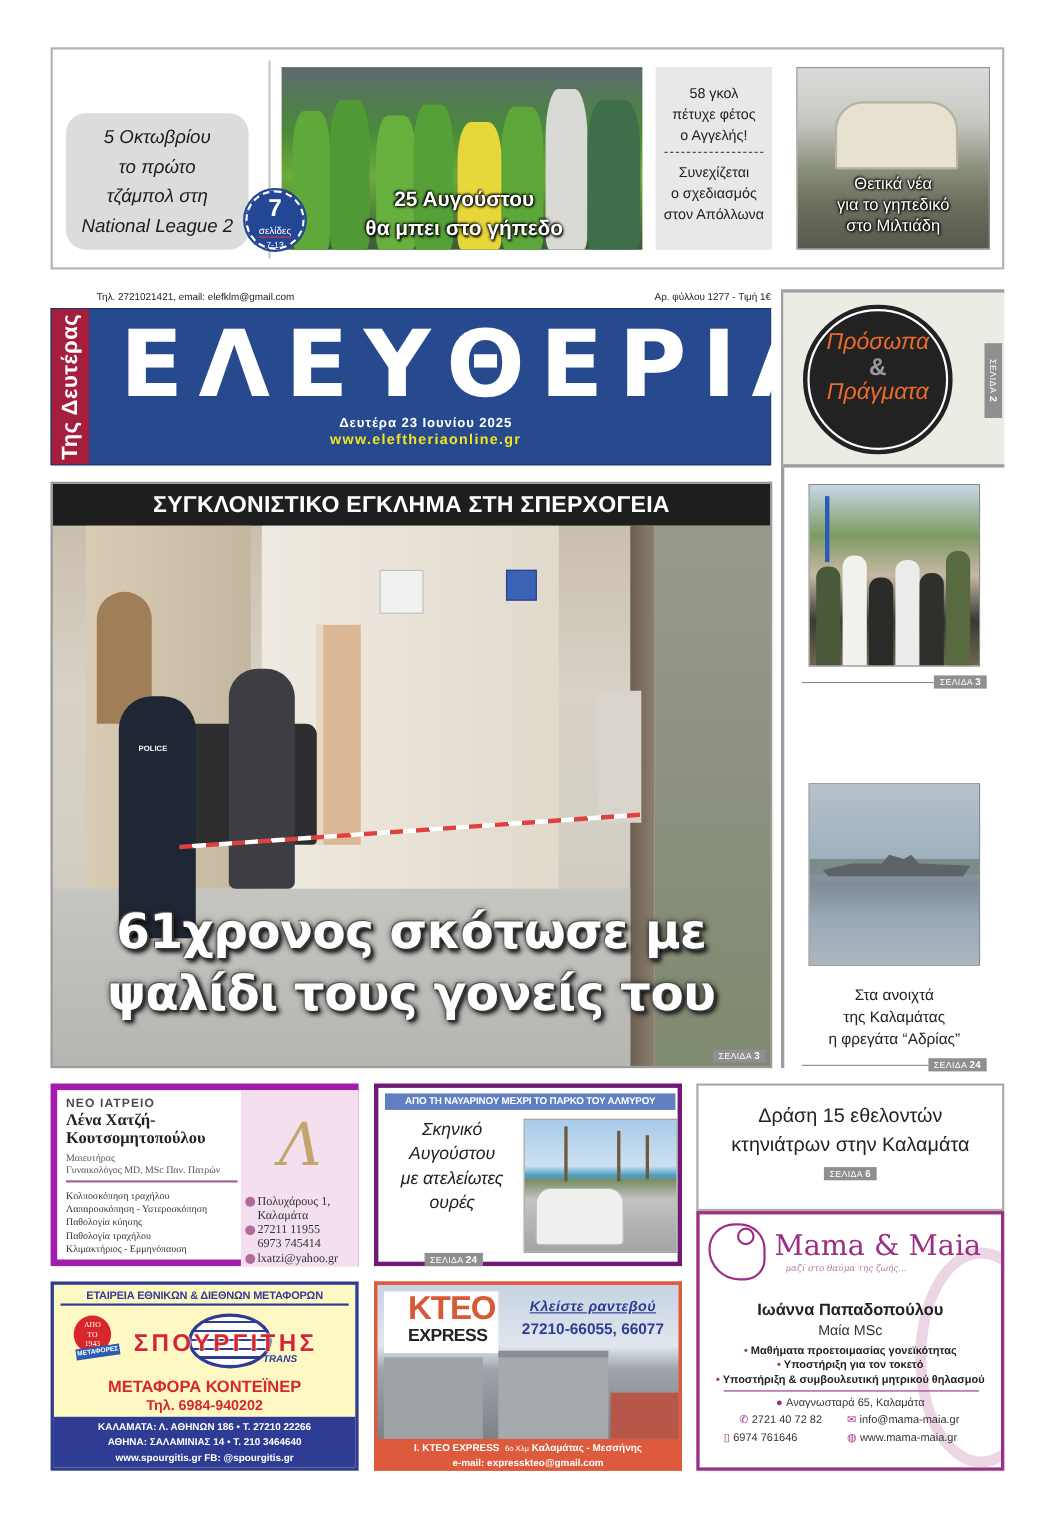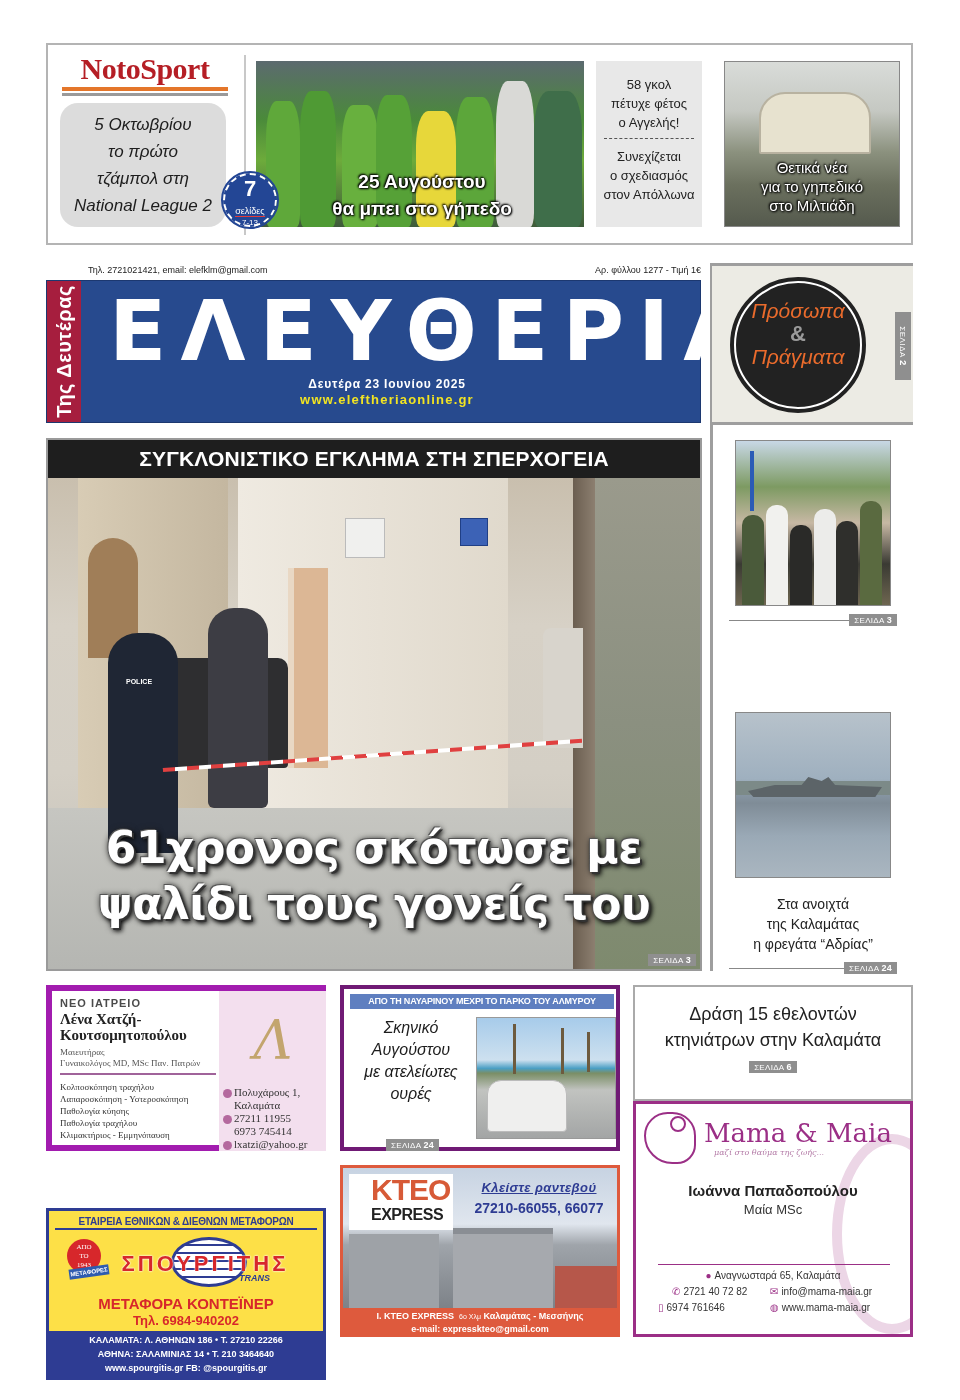--- a/index.html
+++ b/index.html
@@ -107,21 +107,21 @@
   .almyros .photo { position: absolute; left: 132px; top: 28px; width 140px; width: 140px; height: 122px; border: 1px solid #999; background: linear-gradient(180deg, #a7cbea 0%, #cde0ef 35%, #4a9fc4 42%, #7a8e66 46%, #c1c3c0 60%, #a3a5a5 100%); overflow: hidden; }
   .almyros .photo .palm { position: absolute; width: 3px; background: #6d5a3e; }
   .almyros .photo .car { position: absolute; left: 10px; top: 62px; width: 80px; height: 52px; background: #efefee; border-radius: 14px 14px 4px 4px; border: 1px solid #bbb; }
   .almyros .page-tag { position: absolute; left: 42px; top: 150px; }
 
   .vets { left: 633px; top: 985px; width: 280px; height: 116px; border: 2px solid #aaa; background: #fff; text-align: center; }
   .vets .hl { margin-top: 14px; font-size: 18px; line-height: 26px; color: #222; }
   .vets .page-tag { display: inline-block; margin-top: 8px; }
 
   
-  .spourgitis { left: 46px; top: 1165px; width: 280px; height: 172px; border: 3px solid #2e3c93; background: #fde047; margin-top: 43px; }
+  .spourgitis { left: 46px; top: 1165px; width: 280px; height: 172px; border: 3px solid #2e3c93; background: #fef9c3; }
   .spourgitis .top { position: absolute; left: 6px; top: 5px; width: 262px; text-align: center; font-size: 10px; font-weight: bold; color: #2e3c93; border-bottom: 2px solid #2e3c93; padding-bottom: 1px; letter-spacing: -0.2px; }
   .spourgitis .badge { position: absolute; left: 18px; top: 28px; width: 34px; height: 34px; border-radius: 50%; background: #d7272b; color: #fff; font-family: "Liberation Serif", serif; font-size: 7px; text-align: center; line-height: 9px; padding-top: 4px; }
   .spourgitis .badge-sub { position: absolute; left: 20px; top: 56px; width: 40px; height: 10px; background: #2e5cb0; color: #fff; font-size: 6px; font-weight: bold; text-align: center; line-height: 10px; transform: rotate(-8deg); }
   .spourgitis .globe { position: absolute; left: 122px; top: 26px; width: 76px; height: 50px; border-radius: 50%; border: 3px solid #2e3c93; background: repeating-linear-gradient(0deg, #fff 0 6px, #2e3c93 6px 8px); }
   .spourgitis .brand { position: absolute; left: 56px; top: 40px; width: 200px; text-align: center; font-size: 22px; font-weight: bold; color: #d7272b; letter-spacing: 3px; text-shadow: 0 0 2px #fff, 0 0 2px #fff; }
   .spourgitis .trans { position: absolute; left: 190px; top: 62px; font-size: 9px; font-weight: bold; font-style: italic; color: #2e3c93; }
   .spourgitis .cont { position: absolute; left: 0; top: 84px; width: 274px; text-align: center; font-size: 15px; font-weight: bold; color: #d7272b; line-height: 18px; }
   .spourgitis .phone { position: absolute; left: 0; top: 102px; width: 274px; text-align: center; font-size: 13px; font-weight: bold; color: #d7272b; line-height: 16px; }
   .spourgitis .foot { position: absolute; left: 0; top: 120px; width: 274px; height: 46px; background: #2e3c93; color: #fff; text-align: center; font-size: 9px; font-weight: bold; line-height: 14px; padding-top: 2px; }
 
@@ -150,25 +150,20 @@
   .mama .svcs .dot { color: #9b2f86; }
   .mama .rule { position: absolute; left: 22px; top: 160px; width: 232px; height: 1px; background: #9b2f86; }
   .mama .addr { position: absolute; left: 0; top: 166px; width: 274px; text-align: center; font-size: 10px; color: #333; }
   .mama .c { position: absolute; font-size: 10px; color: #333; line-height: 12px; }
   .mama .ic { color: #9b2f86; font-size: 10px; margin-right: 3px; }
 </style>
 </head>
 <body>
 
 <div class="abs sports-strip">
-  <div class="abs notosport-logo">
-    <div class="word">NotoSport</div>
-    <div class="bar1"></div>
-    <div class="bar2"></div>
-  </div>
   <div class="abs nl2-box">
     <span>
       <span>5 Οκτωβρίου</span><br>
       <span>το πρώτο</span><br>
       <span>τζάμπολ στη</span><br>
       <span>National League 2</span>
     </span>
   </div>
   <div class="abs sports-divider"></div>
   <div class="abs handball-photo">
@@ -387,19 +382,24 @@
 
 <div class="abs mama">
   <div class="swirl"></div>
   <div class="heart">
     <div class="heart-head"></div>
   </div>
   <div class="logo">Mama &amp; Maia</div>
   <div class="tagline">μαζί στο θαύμα της ζωής...</div>
   <div class="name">Ιωάννα Παπαδοπούλου</div>
   <div class="role">Μαία MSc</div>
+  <div class="svcs">
+    <span class="dot">•</span> <span>Μαθήματα προετοιμασίας γονεϊκότητας</span><br>
+    <span class="dot">•</span> <span>Υποστήριξη για τον τοκετό</span><br>
+    <span class="dot">•</span> <span>Υποστήριξη &amp; συμβουλευτική μητρικού θηλασμού</span>
+  </div>
   <div class="rule"></div>
   <div class="addr"><span class="ic">●</span><span>Αναγνωσταρά 65, Καλαμάτα</span></div>
   <div class="c" style="left:36px;top:182px;"><span class="ic">✆</span><span>2721 40 72 82</span></div>
   <div class="c" style="left:22px;top:198px;"><span class="ic">▯</span><span>6974 761646</span></div>
   <div class="c" style="left:134px;top:182px;"><span class="ic">✉</span><span>info@mama-maia.gr</span></div>
   <div class="c" style="left:134px;top:198px;"><span class="ic">◍</span><span>www.mama-maia.gr</span></div>
 </div>
 
 </body></html>

